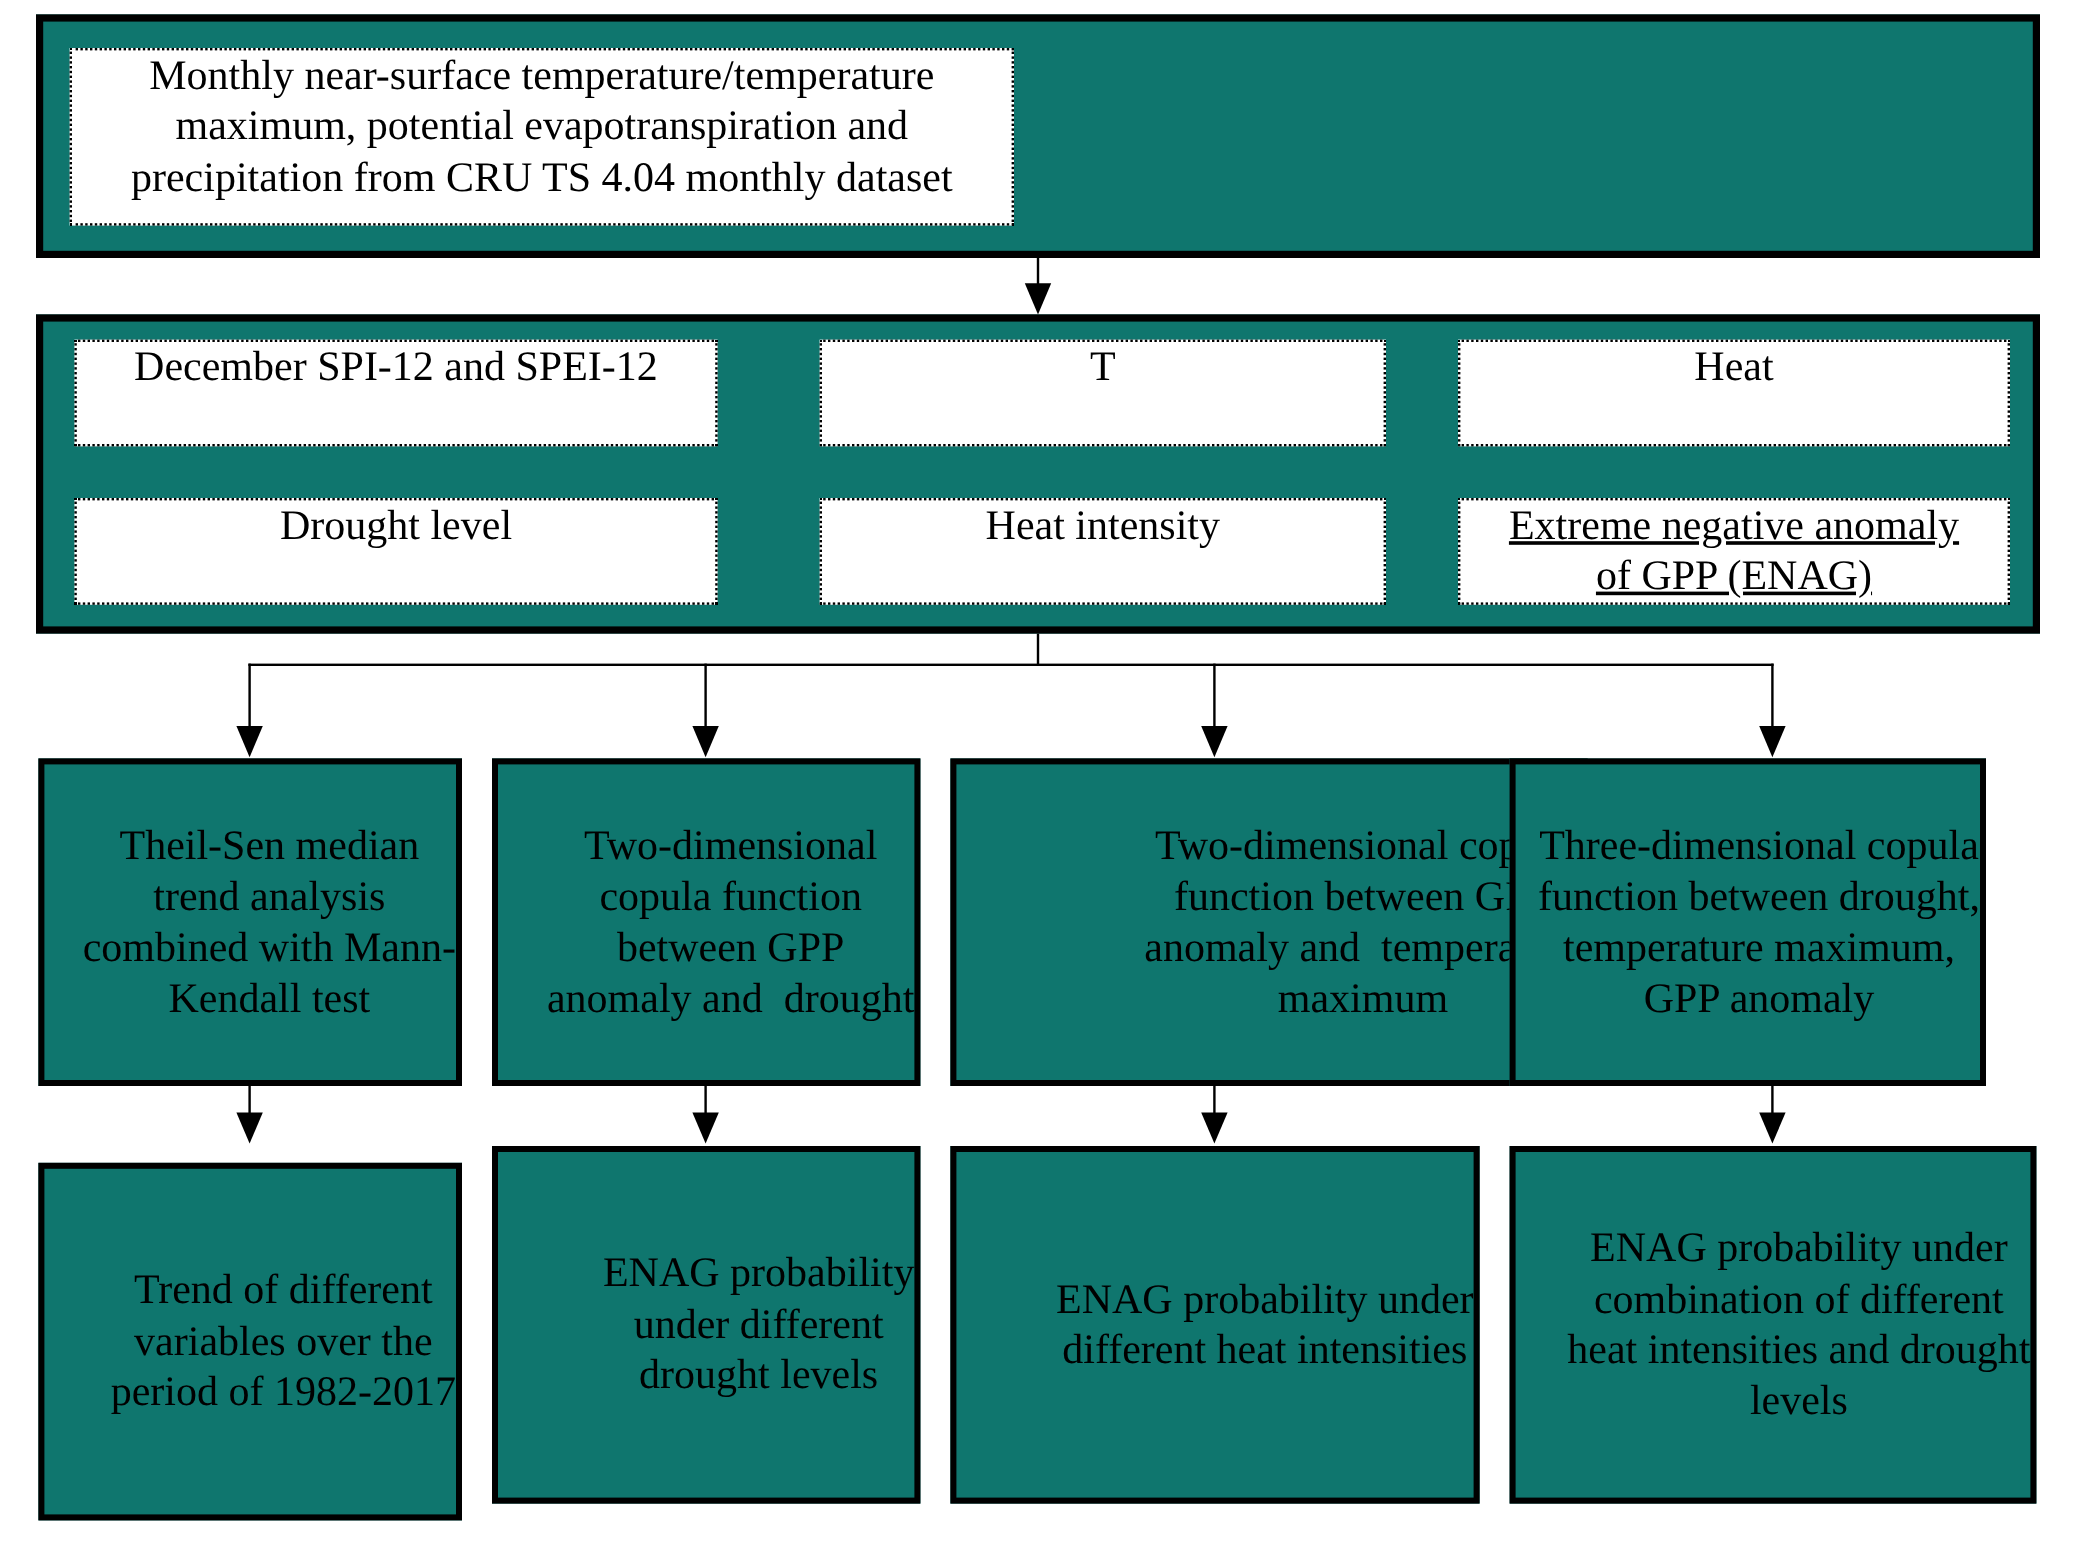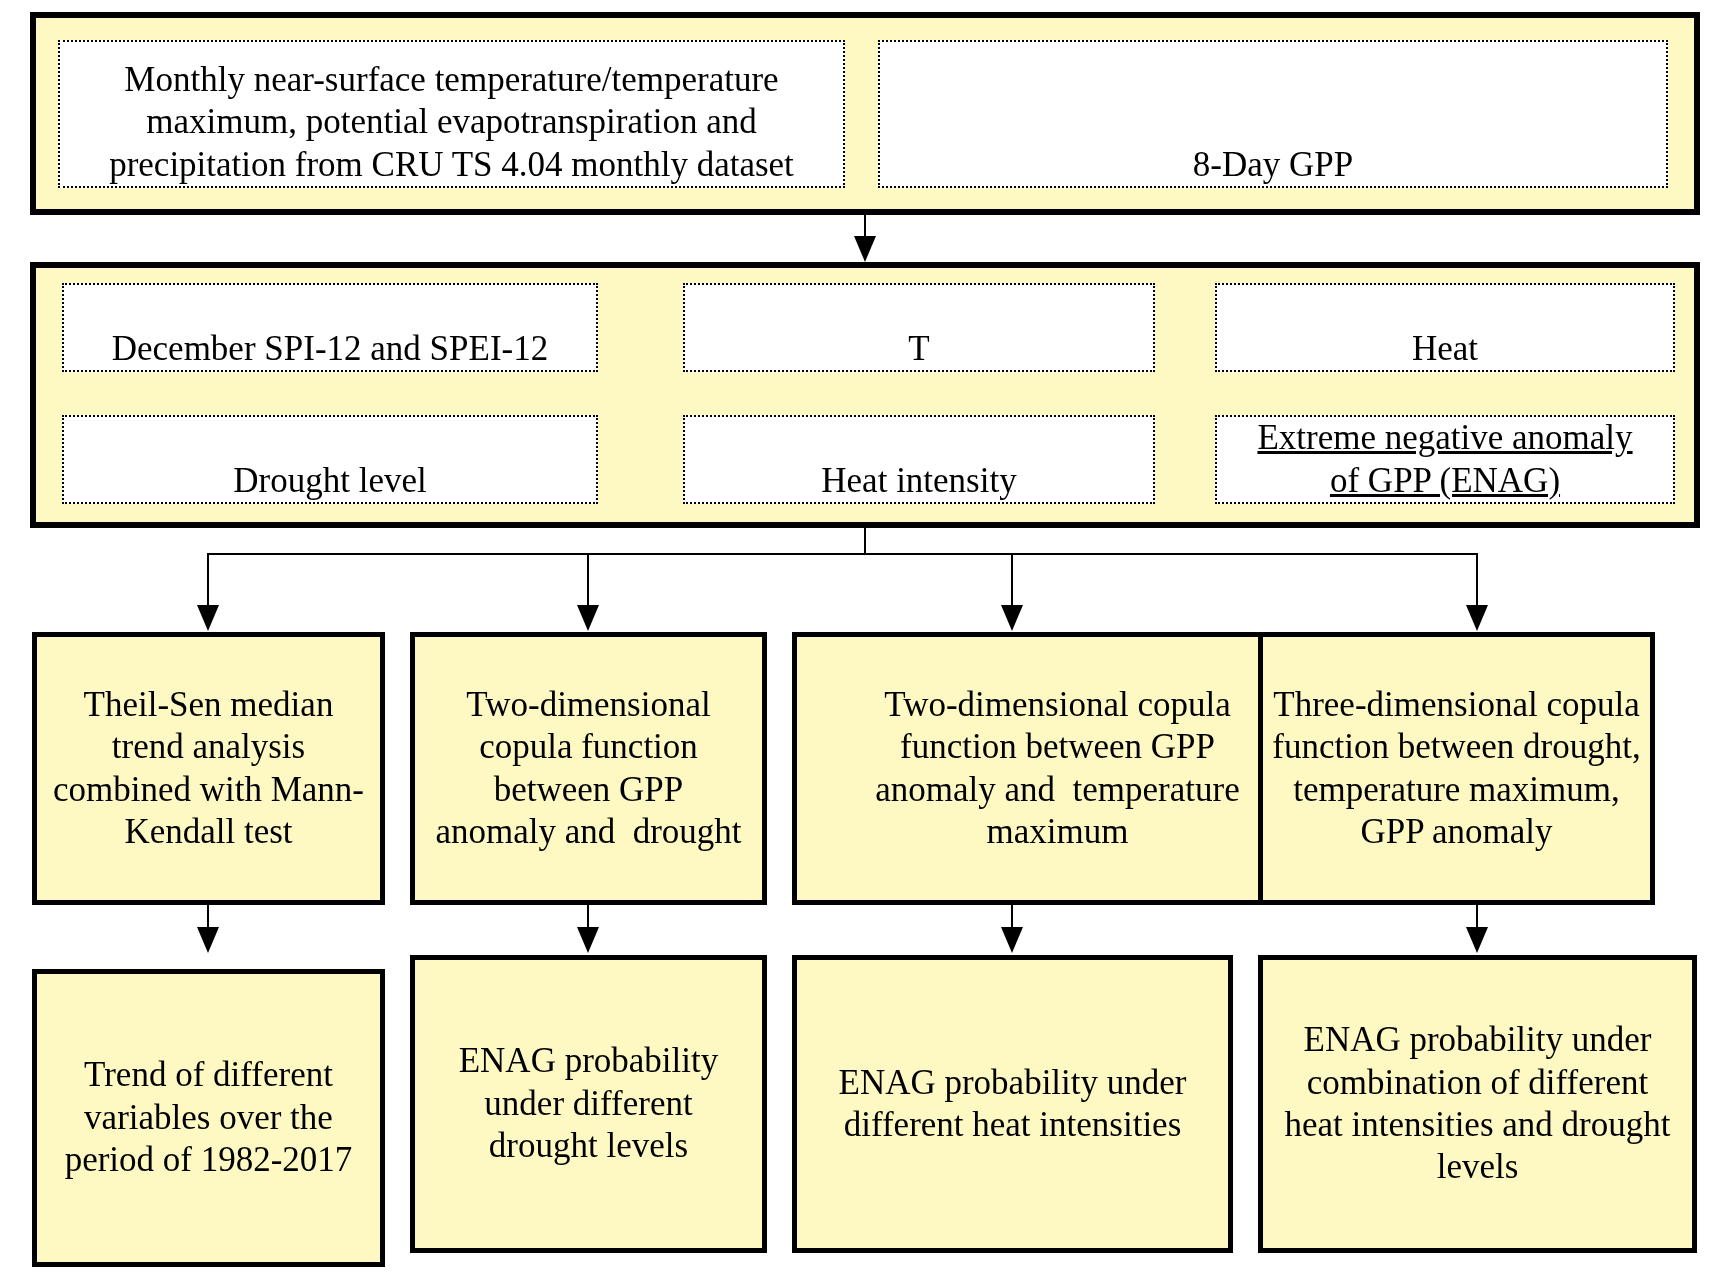--- a/index.html
+++ b/index.html
@@ -13,35 +13,35 @@
     height: 1285px;
     background: #ffffff;
     font-family: "Liberation Serif", "DejaVu Serif", serif;
     color: #000000;
     overflow: hidden;
   }
   .solid-box {
     position: absolute;
     box-sizing: border-box;
     border: 6px solid #000000;
-    background: #fef9c3;
+    background: #0f766e;
     display: flex;
     align-items: center;
-    justify-content: center;
+    justify-content: flex-end;
   }
   .solid-box.thin {
     border-width: 5px;
   }
   .dashed-box {
     position: absolute;
     box-sizing: border-box;
     border: 2px dotted #000000;
     background: #ffffff;
     display: flex;
-    align-items: flex-end;
+    align-items: flex-start;
     justify-content: center;
   }
   .txt {
     display: block;
     white-space: pre;
     text-align: center;
     font-size: 35px;
     line-height: 1.21;
   }
   .vline {
@@ -66,23 +66,20 @@
 </head>
 <body>
 
 <div class="canvas">
 
   <div class="solid-box" style="left:30px; top:12px; width:1670px; height:203px;"></div>
   <div class="dashed-box" style="left:58px; top:40px; width:787px; height:148px;">
     <span class="txt">Monthly near-surface temperature/temperature
 maximum, potential evapotranspiration and
 precipitation from CRU TS 4.04 monthly dataset</span>
-  </div>
-  <div class="dashed-box" style="left:878px; top:40px; width:790px; height:148px;">
-    <span class="txt">8-Day GPP</span>
   </div>
 
   <div class="vline" style="left:864px; top:215px; height:24px;"></div>
   <div class="ahead" style="left:854px; top:236px;"></div>
 
   <div class="solid-box" style="left:30px; top:262px; width:1670px; height:266px;"></div>
   <div class="dashed-box" style="left:62px; top:283px; width:536px; height:89px;">
     <span class="txt">December SPI-12 and SPEI-12</span>
   </div>
   <div class="dashed-box" style="left:683px; top:283px; width:472px; height:89px;">

